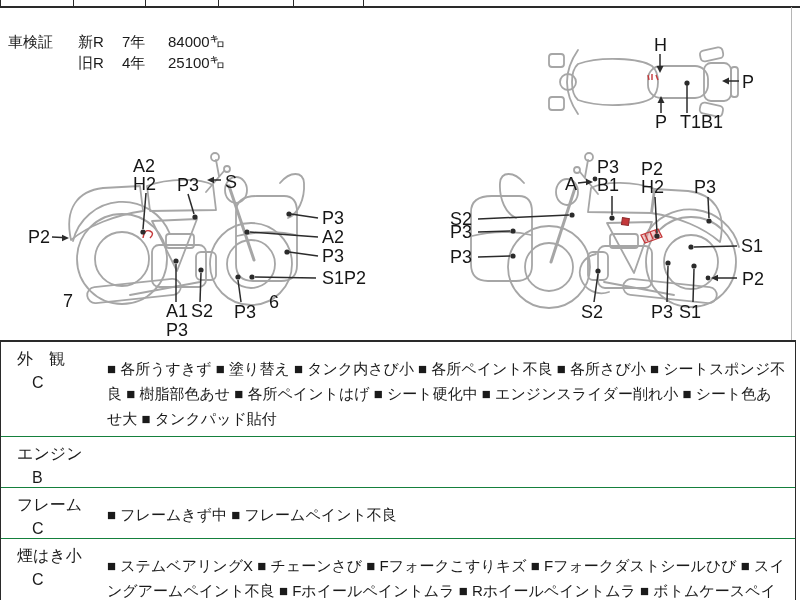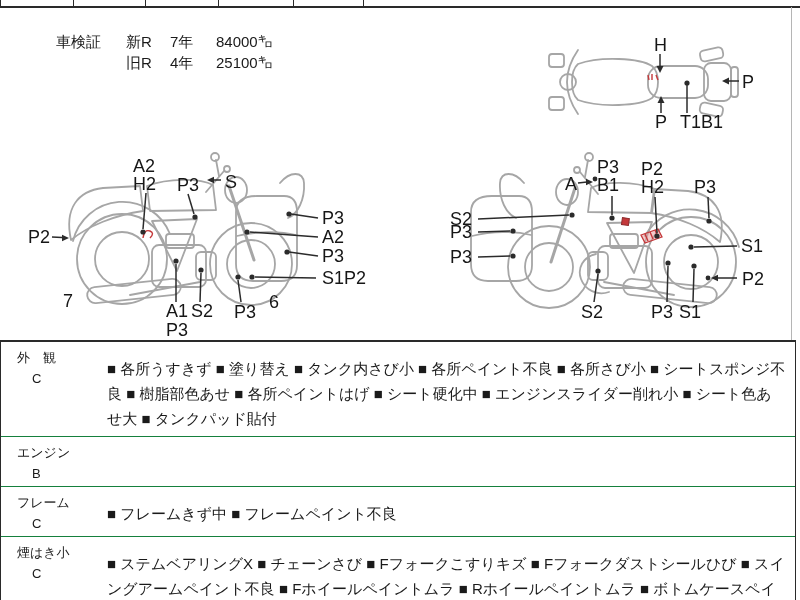--- a/index.html
+++ b/index.html
@@ -7,39 +7,39 @@
   .page{position:relative;width:800px;height:600px;background:#fff;overflow:hidden;}
 
   
   .topline{position:absolute;left:0;top:6px;width:800px;height:2px;background:#2a2a2a;}
   .vtick{position:absolute;top:0;width:1px;height:7px;background:#2a2a2a;}
   .right-edge{position:absolute;left:791px;top:7px;width:1px;height:333px;background:#b5b5b5;}
 
   
   .shaken{position:absolute;left:8px;top:31px;font-size:15px;line-height:21px;}
   .shaken-wrap{display:flex;}
-  .sh-title{width:70px;margin-left:48px;}
+  .sh-title{width:70px;}
   .sh-row{display:flex;}
   .sh-era{width:44px;}
   .sh-year{width:46px;}
 
   
   svg.diagrams{position:absolute;left:0;top:0;}
   svg text{font-family:"Liberation Sans","DejaVu Sans",sans-serif;font-size:18px;fill:#161616;}
   .art{stroke:#a6a6a6;fill:none;stroke-width:1.8;stroke-linecap:round;stroke-linejoin:round;}
   .lead{stroke:#2b2b2b;fill:none;stroke-width:1.5;}
   .dot{fill:#2b2b2b;stroke:none;}
   .arr{fill:#2b2b2b;stroke:none;}
   .redmark{stroke:#c4383a;fill:none;stroke-width:1.4;}
 
   
   .cond{position:absolute;left:0;top:340px;width:796px;border:1px solid #2a2a2a;border-top-width:2px;border-bottom:none;box-sizing:border-box;background:#fff;}
   .cond-row{display:flex;border-top:1px solid #15803d;}
   .cond-row:first-child{border-top:none;}
-  .cat{width:98px;box-sizing:border-box;padding:7px 0 0 16px;font-size:13px;flex-shrink:0;}
+  .cat{width:98px;box-sizing:border-box;padding:7px 0 0 16px;font-size:16px;flex-shrink:0;}
   .cat-grade{padding-left:15px;margin-top:4px;}
   .items{flex:1;padding:14px 8px 5px 8px;font-size:15px;line-height:25px;word-break:break-all;overflow-wrap:anywhere;}
   .r1{min-height:80px;} .r2{min-height:49px;} .r3{min-height:49px;} .r4{min-height:78px;}
 </style>
 </head>
 <body>
 
 <div class="page">
 
   <div class="top-remnant">

